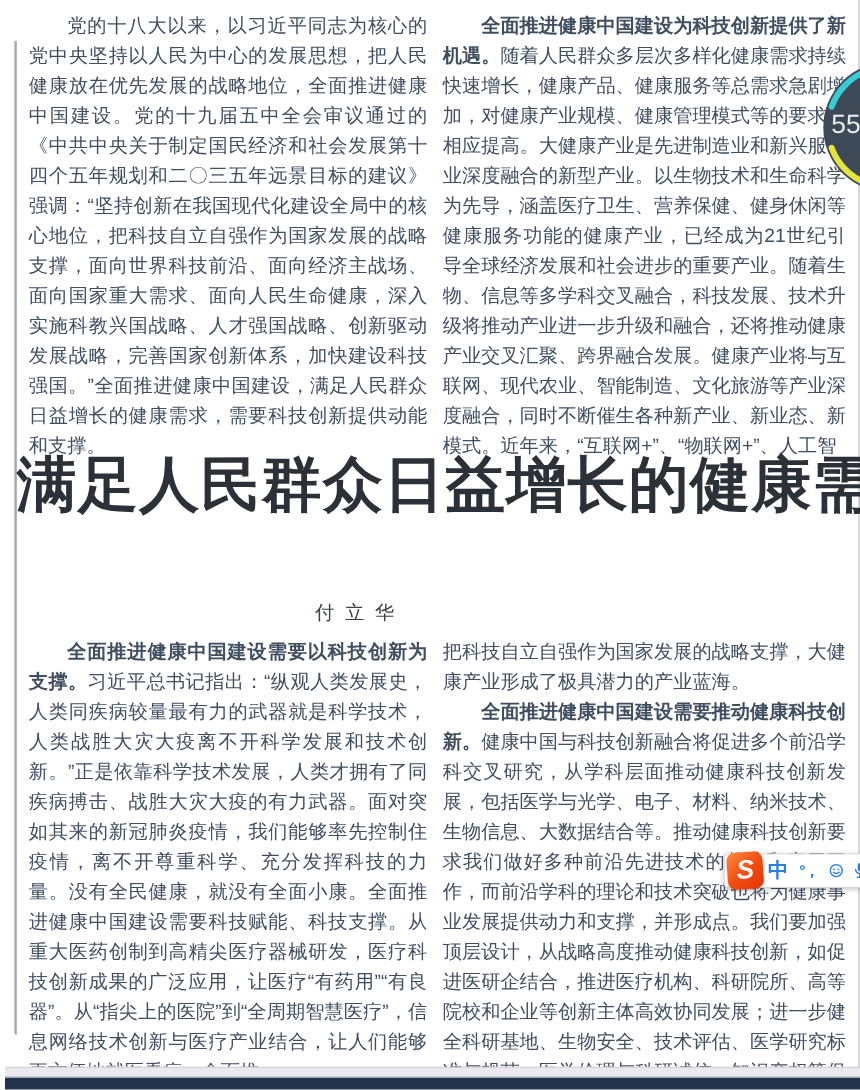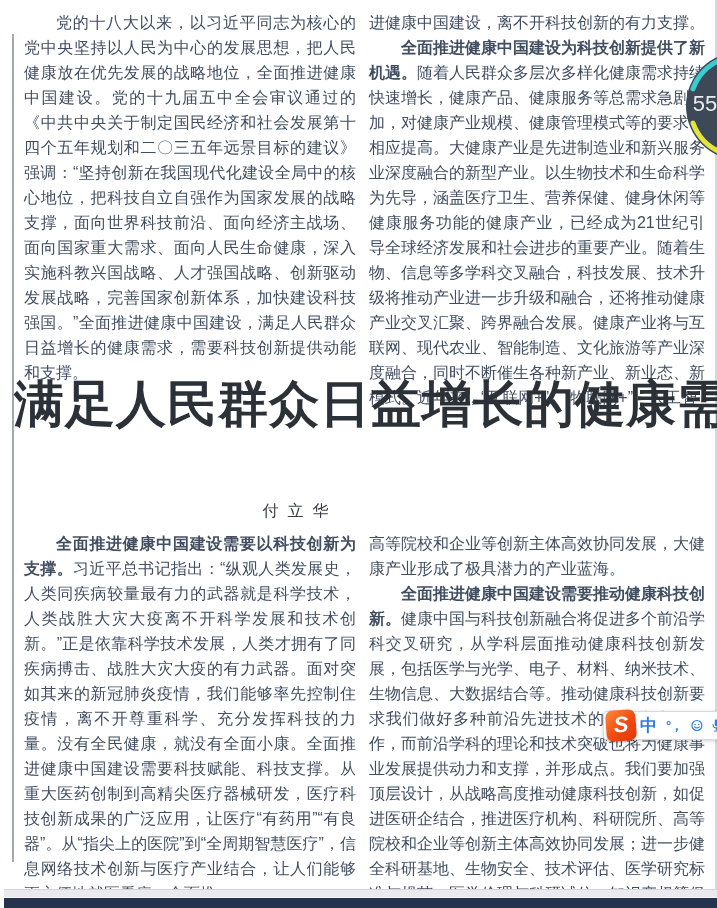--- a/index.html
+++ b/index.html
@@ -58,33 +58,32 @@
 <div id="page">
 
   <div class="left-rule"></div>
   <div class="right-margin"></div>
 
   <div class="col" id="col-tl">
     <p class="ind">党的十八大以来，以习近平同志为核心的党中央坚持以人民为中心的发展思想，把人民健康放在优先发展的战略地位，全面推进健康中国建设。党的十九届五中全会审议通过的《中共中央关于制定国民经济和社会发展第十四个五年规划和二〇三五年远景目标的建议》强调：“坚持创新在我国现代化建设全局中的核心地位，把科技自立自强作为国家发展的战略支撑，面向世界科技前沿、面向经济主战场、面向国家重大需求、面向人民生命健康，深入实施科教兴国战略、人才强国战略、创新驱动发展战略，完善国家创新体系，加快建设科技强国。”全面推进健康中国建设，满足人民群众日益增长的健康需求，需要科技创新提供动能和支撑。</p>
   </div>
 
   <div class="col" id="col-tr">
-    <p>进健康中国建设，离不开科技创新的有力支撑。</p>
     <p class="ind"><b>全面推进健康中国建设为科技创新提供了新机遇。</b><span>随着人民群众多层次多样化健康需求持续快速增长，健康产品、健康服务等总需求急剧增加，对健康产业规模、健康管理模式等的要求也相应提高。大健康产业是先进制造业和新兴服务业深度融合的新型产业。以生物技术和生命科学为先导，涵盖医疗卫生、营养保健、健身休闲等健康服务功能的健康产业，已经成为21世纪引导全球经济发展和社会进步的重要产业。随着生物、信息等多学科交叉融合，科技发展、技术升级将推动产业进一步升级和融合，还将推动健康产业交叉汇聚、跨界融合发展。健康产业将与互联网、现代农业、智能制造、文化旅游等产业深度融合，同时不断催生各种新产业、新业态、新模式。近年来，“互联网+”、“物联网+”、人工智</span></p>
   </div>
 
   <div id="headline">满足人民群众日益增长的健康需求</div>
   <div id="byline">付立华</div>
 
   <div class="col" id="col-bl">
     <p class="ind"><b>全面推进健康中国建设需要以科技创新为支撑。</b><span>习近平总书记指出：“纵观人类发展史，人类同疾病较量最有力的武器就是科学技术，人类战胜大灾大疫离不开科学发展和技术创新。”正是依靠科学技术发展，人类才拥有了同疾病搏击、战胜大灾大疫的有力武器。面对突如其来的新冠肺炎疫情，我们能够率先控制住疫情，离不开尊重科学、充分发挥科技的力量。没有全民健康，就没有全面小康。全面推进健康中国建设需要科技赋能、科技支撑。从重大医药创制到高精尖医疗器械研发，医疗科技创新成果的广泛应用，让医疗“有药用”“有良器”。从“指尖上的医院”到“全周期智慧医疗”，信息网络技术创新与医疗产业结合，让人们能够更方便地就医看病。全面推</span></p>
   </div>
 
   <div class="col" id="col-br">
-    <p>高等院校和企业等创新主体高效协同发展，大健康产业形成了极具潜力的产业蓝海。</p>
+    <p>把科技自立自强作为国家发展的战略支撑，大健康产业形成了极具潜力的产业蓝海。</p>
     <p class="ind"><b>全面推进健康中国建设需要推动健康科技创新。</b><span>健康中国与科技创新融合将促进多个前沿学科交叉研究，从学科层面推动健康科技创新发展，包括医学与光学、电子、材料、纳米技术、生物信息、大数据结合等。推动健康科技创新要求我们做好多种前沿先进技术的落地和应用工作，而前沿学科的理论和技术突破也将为健康事业发展提供动力和支撑，并形成点。我们要加强顶层设计，从战略高度推动健康科技创新，如促进医研企结合，推进医疗机构、科研院所、高等院校和企业等创新主体高效协同发展；进一步健全科研基地、生物安全、技术评估、医学研究标准与规范、医学伦理与科研诚信、知识产权等保障机制；等等。</span></p>
 
   </div>
 
   <svg id="badge" viewBox="0 0 110 110" width="110" height="110">
     <circle cx="54" cy="54" r="54" fill="#3d4956"></circle>
     <path d="M 7 36.9 A 50 50 0 0 1 36.9 7" fill="none" stroke="#38cdd3" stroke-width="5" stroke-linecap="round"></path>
     <path d="M 7 71.1 A 50 50 0 0 0 36.9 101" fill="none" stroke="#e3e53f" stroke-width="5" stroke-linecap="round"></path>
   </svg>
   <div id="badge-num">55</div>

